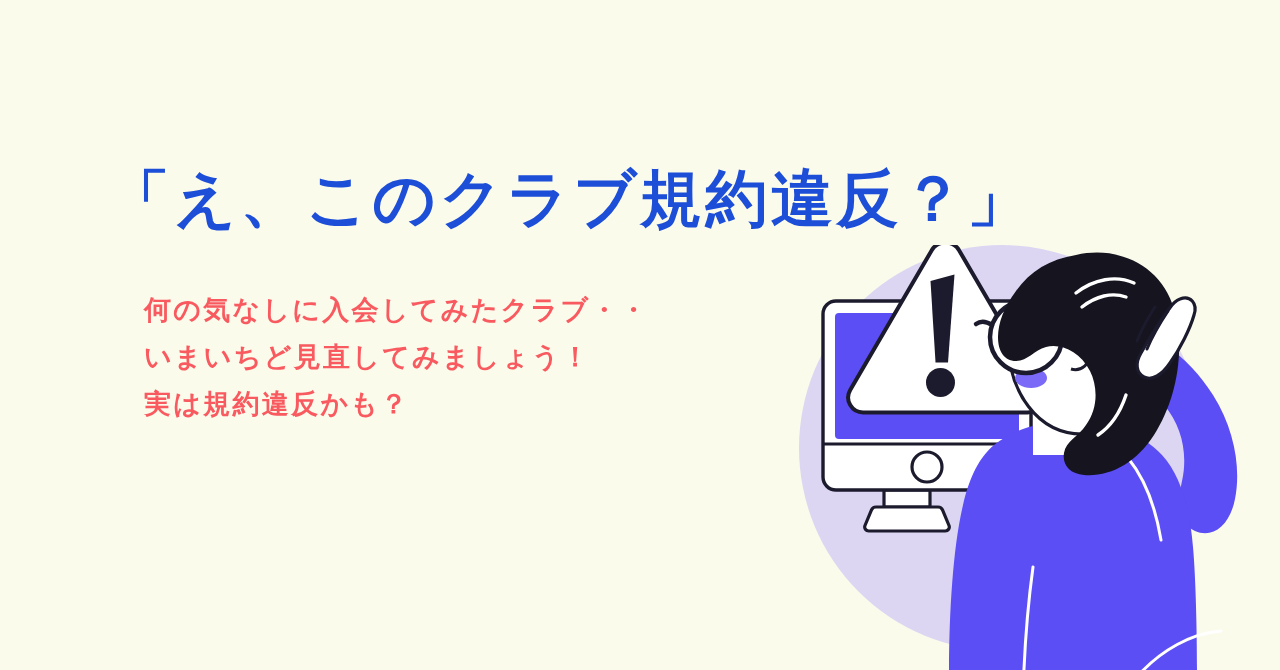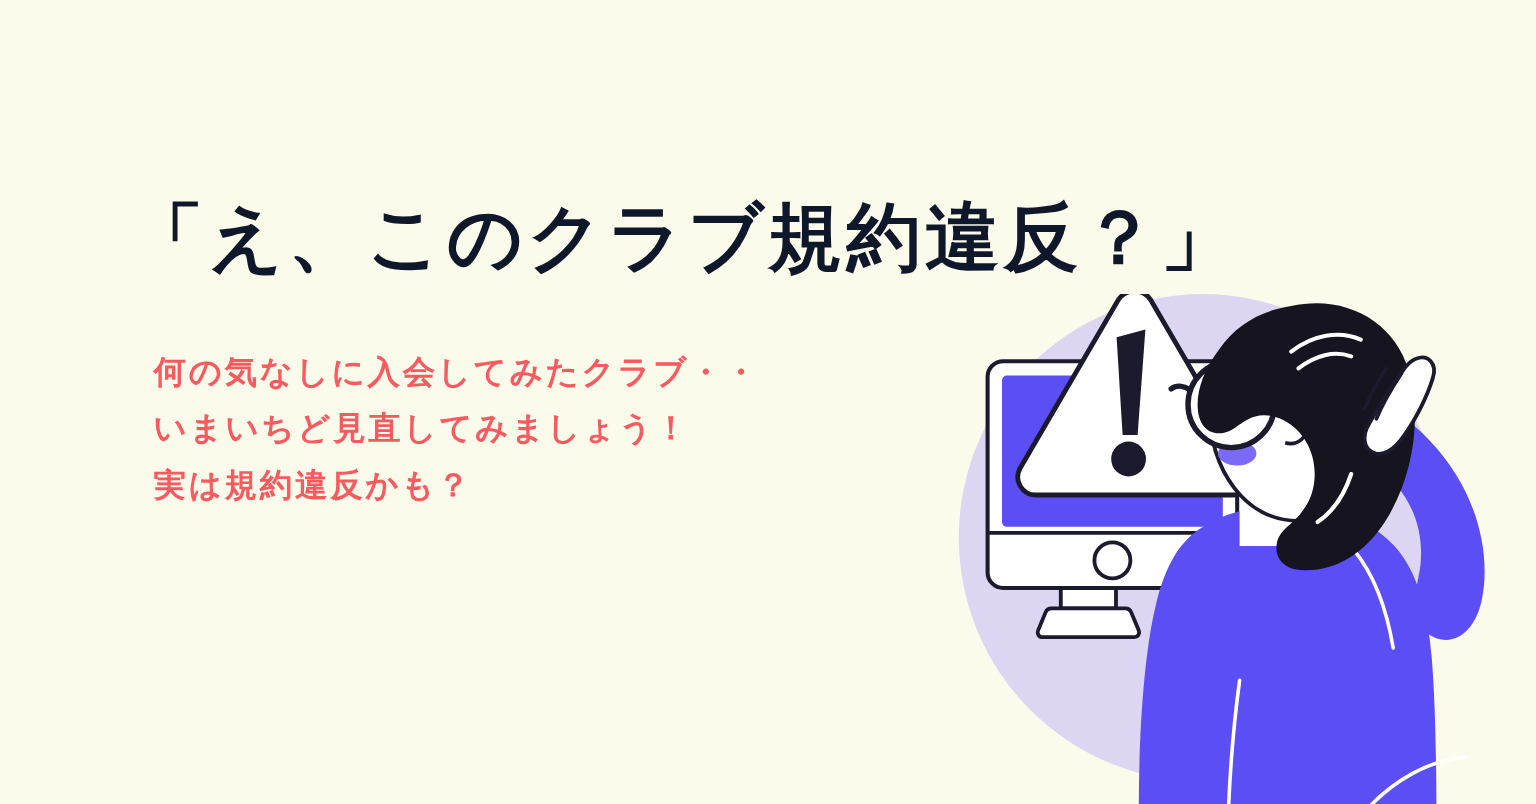--- a/index.html
+++ b/index.html
@@ -23,31 +23,31 @@
 
   
   #headline {
     position: absolute;
     left: 108px;
     top: 112px;
     width: 1070px;
     height: 90px;
     display: flex;
     align-items: center;
-    color: #0f172a;
+    color: #1d4ed8;
     font-size: 62px;
     font-weight: 700;
     letter-spacing: 0.055em;
     line-height: 1;
     white-space: nowrap;
   }
 
   #subcopy {
     position: absolute;
-    left: 128px;
+    left: 144px;
     top: 287px;
     color: #f85a5f;
     font-size: 27px;
     font-weight: 700;
     letter-spacing: 0.085em;
     line-height: 47px;
     white-space: nowrap;
   }
   #subcopy .line { display: block; }
 

